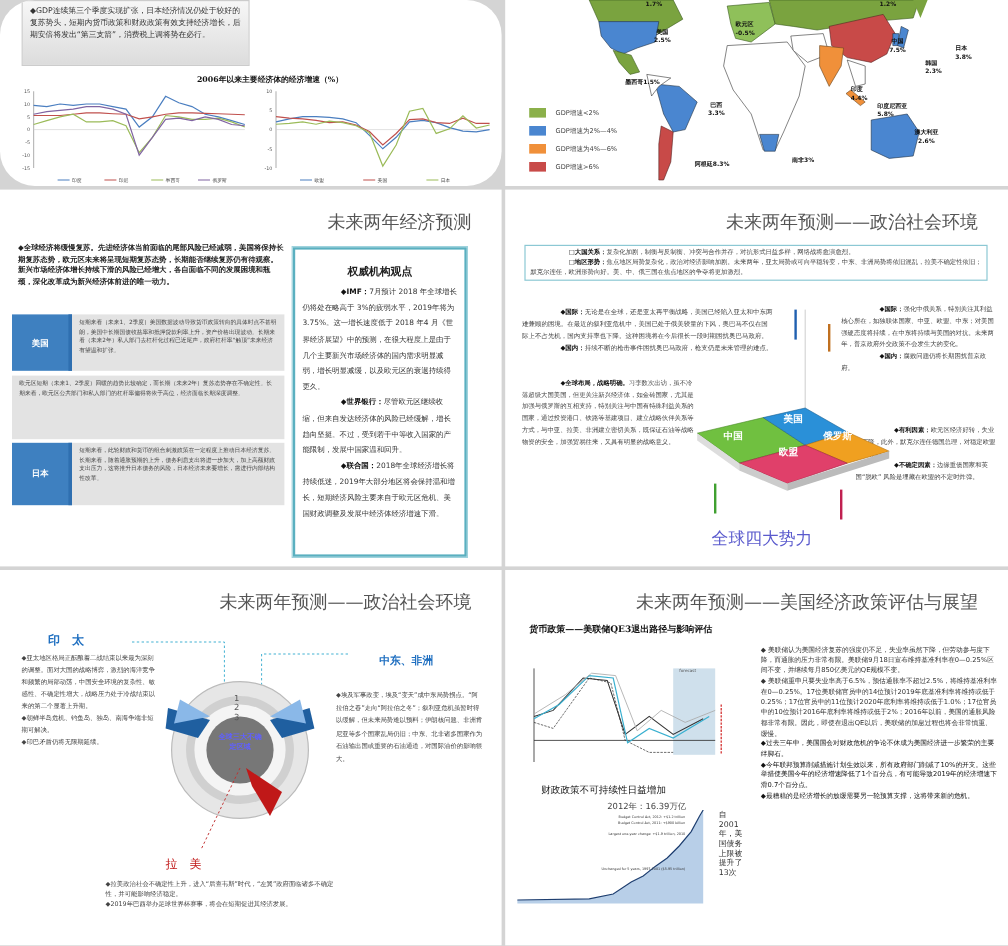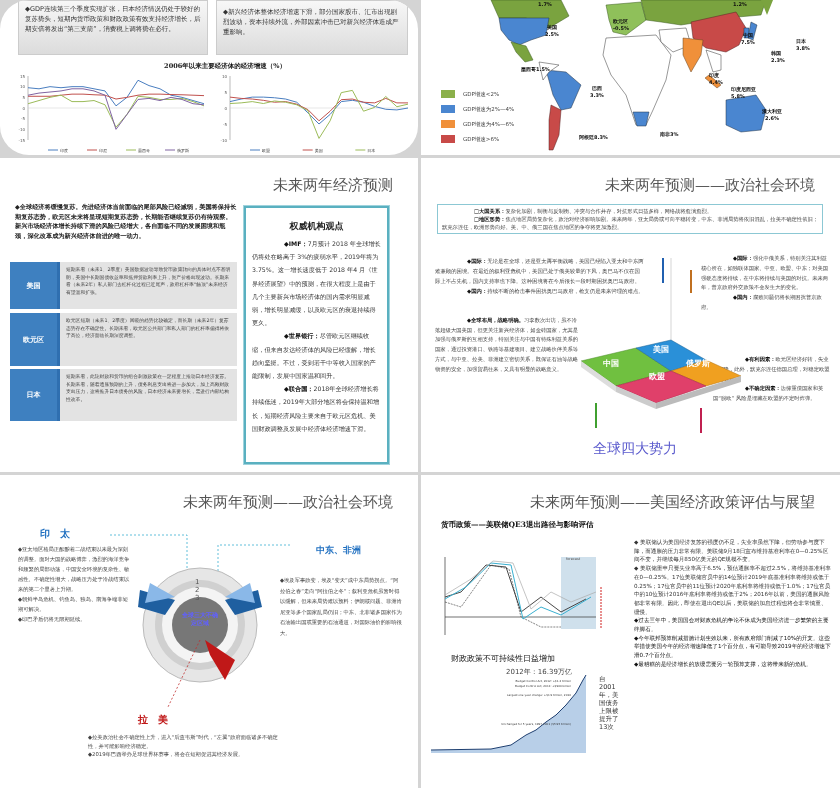--- a/index.html
+++ b/index.html
@@ -23,21 +23,20 @@
 .tbl-row{position:absolute;left:10px;width:227px;display:flex;}
 .tbl-h{width:50px;background:#3e80c0;color:#fff;font-weight:bold;font-size:7px;display:flex;align-items:center;justify-content:center;text-align:center;border-right:3px solid #2f6fb0;}
 .tbl-b{flex:1;background:#e3e3e3;font-size:4.8px;line-height:7.5px;color:#444;padding:4px 6px;}
 .box{position:absolute;border:2px solid #5ab0c0;outline:1px solid #9fd3dd;}
 </style>
 </head>
 <body>
 
 <div class="slide s0">
   <div class="note" style="left:18px;top:0;width:190px;height:55px;">◆GDP连续第三个季度实现扩张，日本经济情况仍处于较好的复苏势头，短期内货币政策和财政政策有效支持经济增长，后期安倍将发出“第三支箭”，消费税上调将势在必行。</div>
-  <div class="note" style="left:216px;top:0;width:192px;height:55px;padding-top:6px;">◆新兴经济体整体经济增速下滑，部分国家股市、汇市出现剧烈波动，资本持续外流，外部因素冲击已对新兴经济体造成严重影响。</div>
   <div class="abs b" style="left:0;width:418px;top:62px;text-align:center;font-size:6.5px;font-family:'DejaVu Serif',serif;">2006年以来主要经济体的经济增速（%）</div>
   <div class="abs" style="left:10px;top:72px;width:198px;height:82px;">
     <svg id="c1" width="198" height="82">
         <line x1="18" x2="18" y1="4" y2="68" stroke="#bbb"></line>
         <text x="15" y="69.5" font-size="4" text-anchor="end" fill="#555">-15</text>
         <text x="15" y="58.833333333333336" font-size="4" text-anchor="end" fill="#555">-10</text>
         <text x="15" y="48.166666666666664" font-size="4" text-anchor="end" fill="#555">-5</text>
         <text x="15" y="37.5" font-size="4" text-anchor="end" fill="#555">0</text>
         <text x="15" y="26.833333333333332" font-size="4" text-anchor="end" fill="#555">5</text>
         <text x="15" y="16.166666666666664" font-size="4" text-anchor="end" fill="#555">10</text>
@@ -156,21 +155,20 @@
 </div>
 
 <div class="slide s2">
   <div class="abs title" style="right:25px;top:18px;">未来两年经济预测</div>
   <div class="abs" style="left:15px;top:44px;width:222px;font-size:6.2px;line-height:9.5px;font-weight:bold;color:#222;">◆全球经济将缓慢复苏。先进经济体当前面临的尾部风险已经减弱，美国将保持长期复苏态势，欧元区未来将呈现短期复苏态势，长期能否继续复苏仍有待观察。新兴市场经济体增长持续下滑的风险已经增大，各自面临不同的发展困境和瓶颈，深化改革成为新兴经济体前进的唯一动力。</div>
   <div class="tbl-row" style="top:104px;height:47px;">
     <div class="tbl-h">美国</div>
     <div class="tbl-b">短期来看（未来1、2季度）美国数据波动导致货币政策转向的具体时点不甚明朗，美国中长期国债收益率和抵押贷款利率上升，资产价格出现波动。长期来看（未来2年）私人部门去杠杆化过程已近尾声，政府杠杆率“触顶”未来经济有望温和扩张。</div>
   </div>
   <div class="tbl-row" style="top:155px;height:53px;">
-    <div class="tbl-h">欧元区</div>
     <div class="tbl-b">欧元区短期（未来1、2季度）回暖的趋势比较确定，而长期（未来2年）复苏态势存在不确定性。长期来看，欧元区公共部门和私人部门的杠杆率偏得将依于高位，经济面临长期深度调整。</div>
   </div>
   <div class="tbl-row" style="top:211px;height:52px;">
     <div class="tbl-h">日本</div>
     <div class="tbl-b">短期来看，此轮财政和货币的组合刺激政策在一定程度上推动日本经济复苏。长期来看，随着通胀预期的上升，债务利息支出将进一步加大，加上高额财政支出压力，这将推升日本债务的风险，日本经济未来要增长，需进行内部结构性改革。</div>
   </div>
   <div class="box" style="left:244px;top:48px;width:145px;height:258px;padding:6px 6px;">
     <div style="text-align:center;font-weight:bold;font-size:9px;margin:6px 0 4px;color:#222;">权威机构观点</div>
     <div class="sm" style="line-height:13.2px;"><span class="b">◆IMF：</span><span>7月预计 2018 年全球增长仍将处在略高于 3%的疲弱水平，2019年将为3.75%。这一增长速度低于 2018 年4 月《世界经济展望》中的预测，在很大程度上是由于几个主要新兴市场经济体的国内需求明显减弱，增长明显减缓，以及欧元区的衰退持续得更久。</span></div>
     <div class="sm" style="line-height:13.2px;"><span class="b">◆世界银行：</span><span>尽管欧元区继续收缩，但来自发达经济体的风险已经缓解，增长趋向坚挺。不过，受到若干中等收入国家的产能限制，发展中国家温和回升。</span></div>
@@ -249,21 +247,21 @@
     <path d="M250,108 L225,122 L255,128 Z" fill="#8ab8e8"></path>
     <path d="M205,165 L235,185 L225,205 L210,180 Z" fill="#c01818"></path>
     <path d="M200,165 L168,232" fill="none" stroke="#c03030" stroke-width="0.8" stroke-dasharray="2,2"></path>
   </svg>
   <div class="abs" style="left:195px;top:103px;font-size:7px;color:#555;line-height:8px;text-align:center;">
     <div>1</div>
     <div>2</div>
     <div>3</div>
   </div>
   <div class="abs" style="left:180px;top:136px;width:40px;color:#6060ff;font-weight:bold;font-size:6px;line-height:8px;text-align:center;">全球三大不确定区域</div>
-  <div class="abs" style="left:138px;top:238px;color:#c01818;font-weight:bold;font-size:10px;">拉　美</div>
+  <div class="abs" style="left:138px;top:238px;color:#c01818;font-weight:normal;font-size:10px;">拉　美</div>
   <div class="abs" style="left:88px;top:258px;width:195px;">
     <div class="xs" style="font-size:5.3px;line-height:8.5px;">◆拉美政治社会不确定性上升，进入“后查韦斯”时代，“左翼”政府面临诸多不确定性，并可能影响经济稳定。</div>
     <div class="xs" style="font-size:5.3px;line-height:8.5px;">◆2019年巴西举办足球世界杯赛事，将会在短期促进其经济发展。</div>
   </div>
 </div>
 
 <div class="slide s5">
   <div class="abs title" style="right:25px;top:18px;">未来两年预测——美国经济政策评估与展望</div>
   <div class="abs" style="left:20px;top:45px;font-weight:bold;font-size:7.5px;font-family:'DejaVu Serif',serif;color:#111;">货币政策——美联储QE3退出路径与影响评估</div>
   <svg class="abs" style="left:10px;top:62px;" width="175" height="110">

